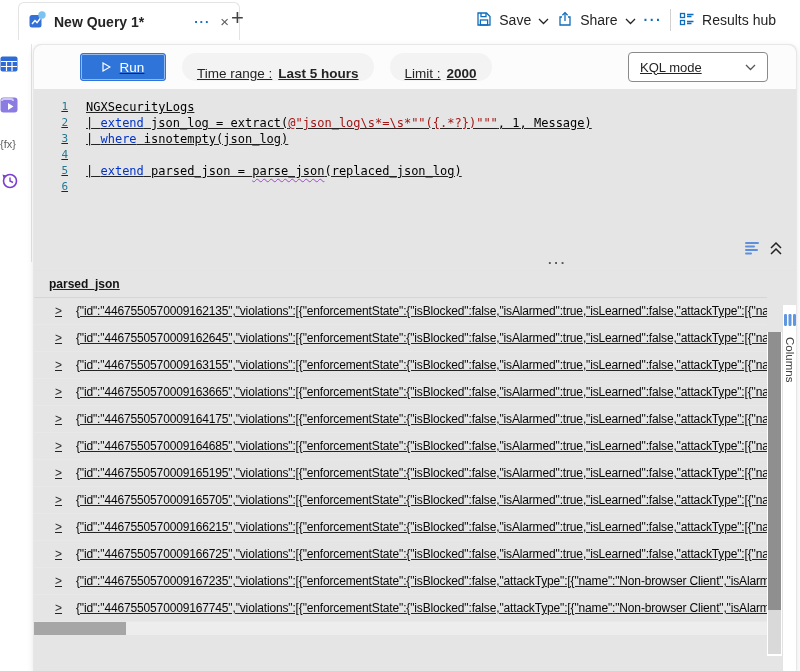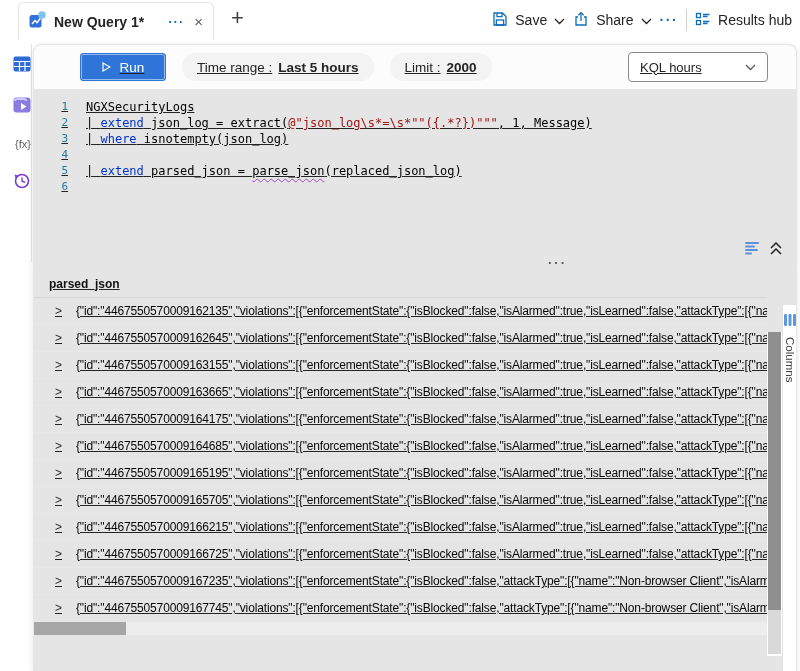--- a/index.html
+++ b/index.html
@@ -1,49 +1,49 @@
 <!DOCTYPE html>
 <html><head>
 <meta charset="utf-8">
 <style>
   * { margin:0; padding:0; box-sizing:border-box; }
   html,body { width:800px; height:671px; overflow:hidden; background:#fff;
     font-family:"Liberation Sans", sans-serif; color:#242424; }
 
   
   .tabbar { position:absolute; left:0; top:0; width:800px; height:40px; background:#fff; }
-  .tab { position:absolute; left:18px; top:2px; width:196px; height:38px;
+  .tab { position:absolute; left:18px; top:2px; width:222px; height:38px;
     border:1px solid #e3e3e3; border-bottom:none; border-radius:6px 6px 0 0;
     background:#fff; display:flex; align-items:center; padding:0 8px 0 10px; gap:8px; }
   .tab-title { font-size:14px; font-weight:700; color:#242424; white-space:nowrap; }
   .tab-dots { color:#0f6cbd; font-weight:700; font-size:13px; letter-spacing:1px; margin-left:auto; }
   .tab-close { color:#605e5c; font-size:15px; line-height:1; padding:0 2px; }
   .newtab-btn { position:absolute; left:231px; top:5px; font-size:22px; font-weight:300; color:#424242; }
-  .hdr-actions { position:absolute; right:8px; top:0; height:40px; display:flex; align-items:center; gap:8px; }
+  .hdr-actions { position:absolute; right:24px; top:0; height:40px; display:flex; align-items:center; gap:8px; }
   .hdr-item { display:flex; align-items:center; gap:7px; font-size:14px; color:#242424; }
   .hdr-more { color:#0f6cbd; font-weight:700; letter-spacing:1.5px; font-size:14px; }
   .hdr-divider { width:1px; height:22px; background:#d1d1d1; }
 
   
   .sidebar { position:absolute; left:0; top:44px; width:32px; height:218px;
-    border-right:1px solid #e4e4e4; display:flex; flex-direction:column; align-items:flex-end;
+    border-right:1px solid #e4e4e4; display:flex; flex-direction:column; align-items:flex-start;
     padding-top:12px; gap:21px; background:#fff; }
   .fx-icon { font-size:11px; color:#616161; white-space:nowrap; }
 
   
   .card { position:absolute; left:33px; top:44px; right:3px; bottom:0;
     border:1px solid #e7e7e7; border-bottom:none; border-radius:8px 8px 0 0;
     box-shadow:0 2px 6px rgba(0,0,0,.10); background:#e5e5e5; display:flex; flex-direction:column;text-decoration:underline; }
 
   .toolbar { flex:none; height:44px; display:flex; align-items:center; gap:16px;
     padding:0 28px 0 46px; background:#fcfcfc; border-radius:8px 8px 0 0; }
   .run-btn { width:86px; height:28px; background:#2e74d9; border:1px solid #2e74d9; border-radius:3px;
     box-shadow:inset 0 0 0 1px rgba(255,255,255,.5); color:#fff; font-size:13.5px;
     display:flex; align-items:center; justify-content:center; gap:9px; }
-  .pill { height:28px; background:#f3f3f3; border-radius:14px; display:flex; align-items:center;
+  .pill { height:28px; background:#f3f3f3; border-radius:14px; display:flex; align-items:flex-end;
     padding:0 15px; gap:6px; font-size:13.5px; color:#242424; white-space:nowrap; }
   .pill b { font-weight:700; }
   .kql-select { margin-left:auto; width:140px; height:30px; background:#fff; border:1px solid #8a8a8a;
     border-radius:4px; display:flex; align-items:center; justify-content:space-between;
     padding:0 11px; font-size:13px; color:#242424; }
 
   
   .editor { flex:none; height:150px; padding-top:10px; font-family:"DejaVu Sans Mono", monospace;
     font-size:12px; line-height:16px; overflow:hidden; }
   .ed-line { display:flex; height:16px; }
@@ -188,21 +188,21 @@
     </button>
     <div class="pill">
       <span>Time range :</span>
       <b>Last 5 hours</b>
     </div>
     <div class="pill">
       <span>Limit :</span>
       <b>2000</b>
     </div>
     <div class="kql-select">
-      <span>KQL hours</span>
+      <span>KQL mode</span>
       <svg width="11" height="7" viewBox="0 0 11 7" fill="none" stroke="#575757" stroke-width="1.3">
           <path d="M1 1 L5.5 5.5 L10 1"></path>
         </svg>
     </div>
   </div>
 
   <div class="editor" id="editor-lines">
       <div class="ed-line">
         <span class="gutter">1</span>
         <span class="code"><span class="tok-p">NGXSecurityLogs</span></span>

